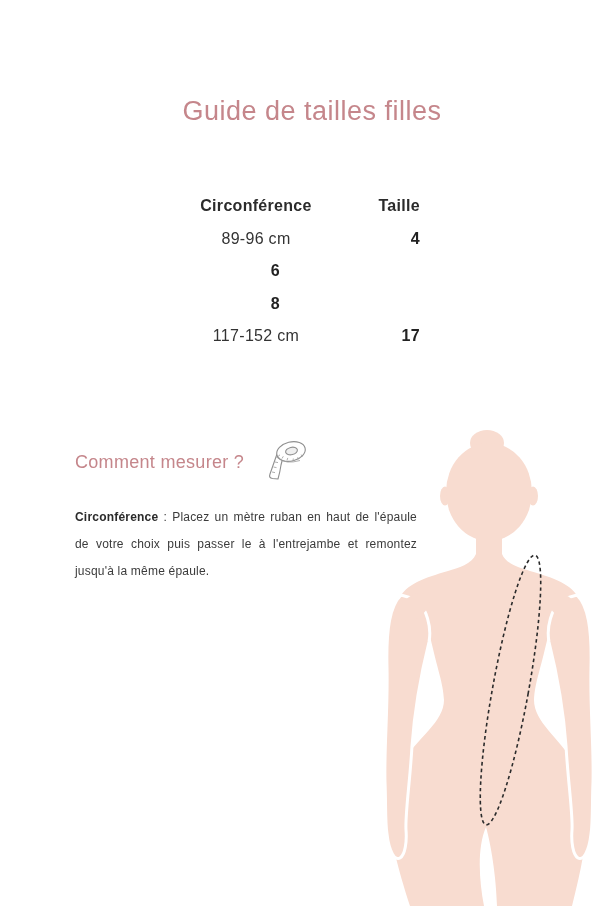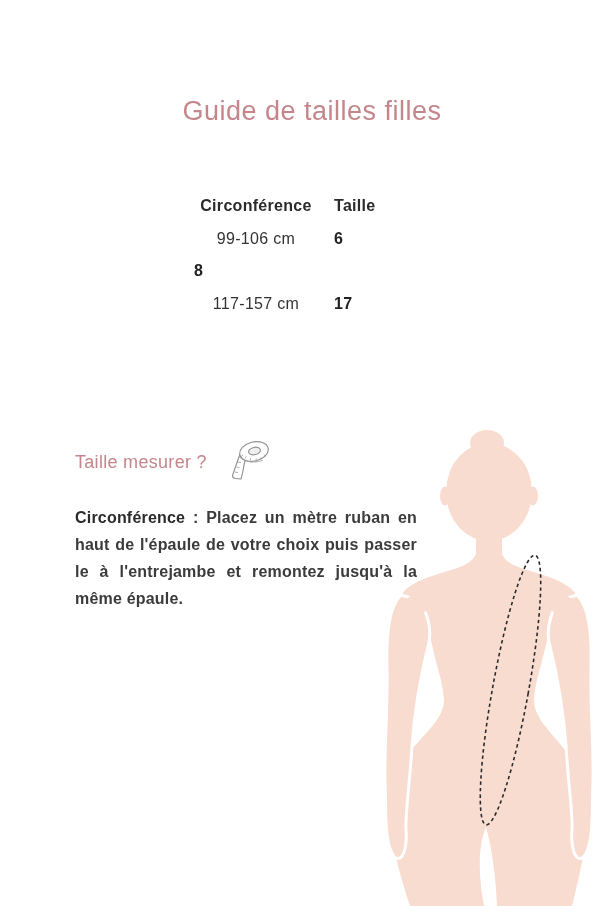--- a/index.html
+++ b/index.html
@@ -22,79 +22,81 @@
   }
   .size-table{
     position:absolute;top:190px;left:186px;
   }
   .trow{
     display:flex;align-items:center;
     height:32.5px;
     letter-spacing:0.3px;
   }
   .trow .c1{width:140px;text-align:center;font-size:16px;color:#333;}
-  .trow .c2{width:86px;margin-left:8px;text-align:left;font-size:16px;color:#222;font-weight:700;}
+  .trow .c2{width:86px;margin-left:8px;text-align:right;font-size:16px;color:#222;font-weight:700;}
   .trow.theader .c1,.trow.theader .c2{font-weight:700;color:#2b2b2b;}
   .measure{
     position:absolute;top:438px;left:75px;width:342px;
   }
   .measure-head{
     display:flex;align-items:flex-start;
   }
   .measure-title{
     margin:14px 0 0 0;
     font-size:18px;font-weight:400;
     color:#c5868b;
     letter-spacing:0.3px;
     white-space:nowrap;
   }
   .tape-icon{margin-left:22px;flex:0 0 auto;}
   .measure-text{
     margin:16px 0 0 0;
-    font-size:16px;
+    font-size:12px;
     line-height:27px;
     text-align:justify;
     color:#3b3b3b;
     letter-spacing:0.2px;
-    font-weight:bold;
   }
   .measure-text b{color:#2b2b2b;}
   .silhouette{
     position:absolute;top:430px;left:374px;
     width:230px;height:476px;
   }
 </style>
 </head>
 <body>
 
 <div class="page">
 
   <h1 class="page-title">Guide de tailles filles</h1>
 
   <div class="size-table">
     <div class="trow theader">
       <span class="c1">Circonférence</span>
       <span class="c2">Taille</span>
     </div>
     <div class="trow">
-      <span class="c1">99-106 cm</span>
+      <span class="c1">89-96 cm</span>
+      <span class="c2">4</span>
+    </div>
+    <div class="trow">
       <span class="c2">6</span>
     </div>
     <div class="trow">
       <span class="c2">8</span>
     </div>
     <div class="trow">
-      <span class="c1">117-157 cm</span>
+      <span class="c1">117-152 cm</span>
       <span class="c2">17</span>
     </div>
   </div>
 
   <div class="measure">
     <div class="measure-head">
-      <h2 class="measure-title">Taille mesurer ?</h2>
+      <h2 class="measure-title">Comment mesurer ?</h2>
       <span class="tape-icon">
         <svg width="42" height="46" viewBox="0 0 42 46">
           <g fill="#ffffff" stroke="#8f8f8f" stroke-width="1.1" stroke-linejoin="round">
             <path d="M11,16 L4,36 Q2.5,40 6.5,40.5 L12,41 Q14,34 15,27 L17,19 Z"></path>
             <ellipse cx="25" cy="13.5" rx="14.5" ry="9.5" transform="rotate(-14 25 13.5)"></ellipse>
             <ellipse cx="25.5" cy="13" rx="6" ry="3.7" transform="rotate(-14 25.5 13)" fill="#efefef"></ellipse>
           </g>
           <g stroke="#9a9a9a" stroke-width="0.8" fill="none">
             <path d="M6,34 L9,34.6 M7.5,29 L10.5,29.6 M9,24 L12,24.6 M10.5,19.5 L13.5,20.1"></path>
             <path d="M12,18.5 L14,16.8 M16,20.5 L17.3,18.3 M21,22.2 L21.8,19.9 M27,22.8 L27.3,20.5 M32,21.5 L31.8,19.2 M36.3,18.6 L35.2,16.6"></path>

